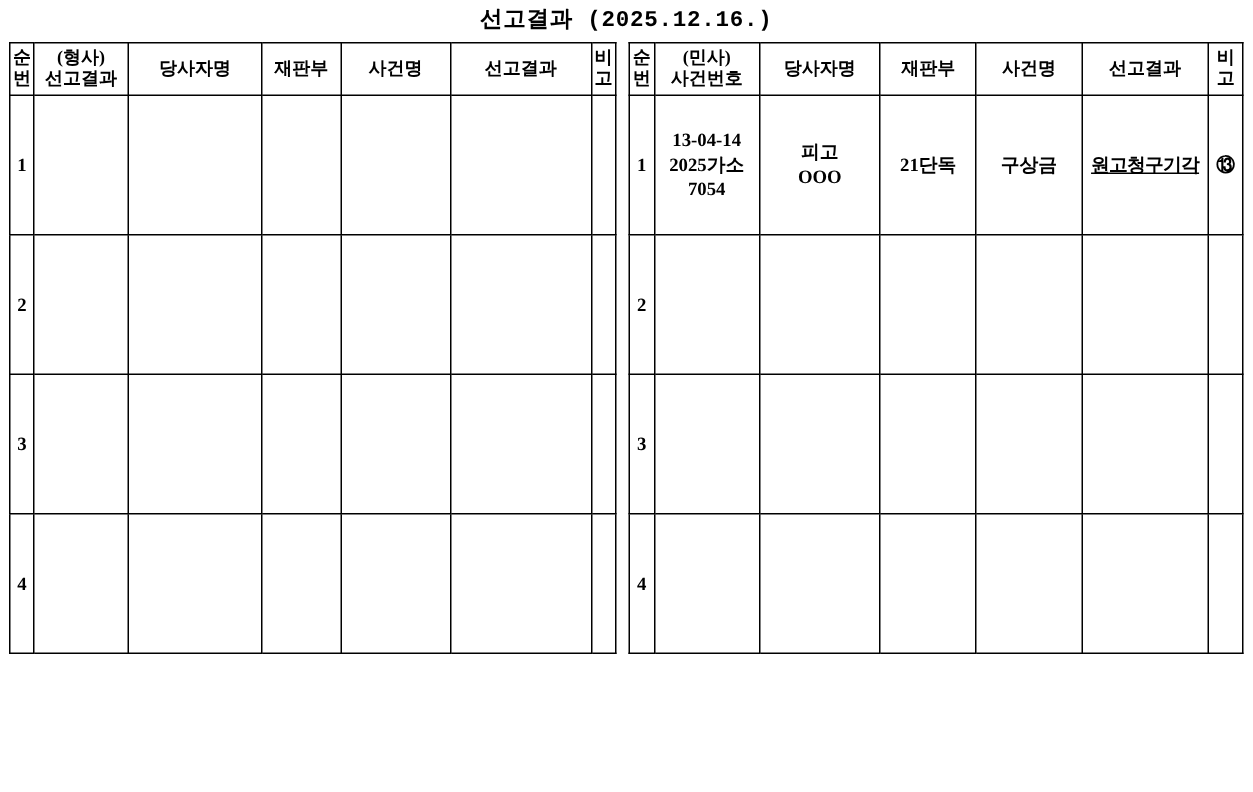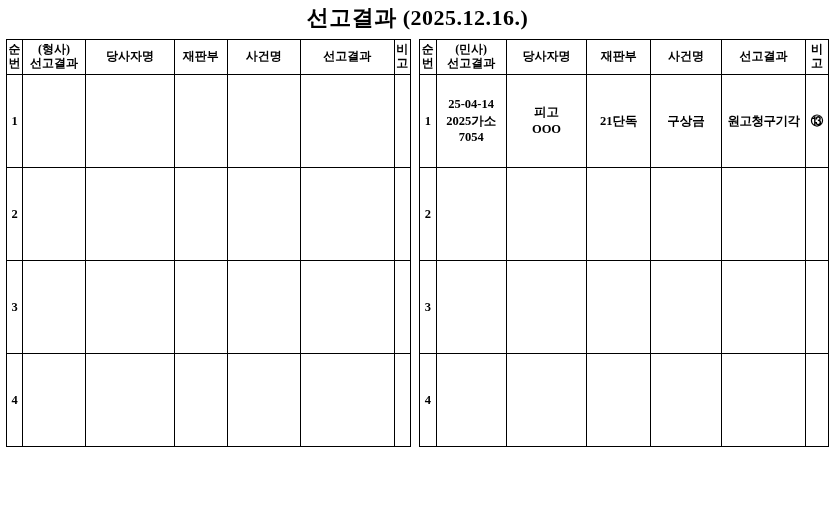--- a/index.html
+++ b/index.html
@@ -15,25 +15,25 @@
     overflow: hidden;
   }
   .page {
     position: relative;
     width: 835px;
     height: 528px;
     box-sizing: border-box;
   }
   .doc-title {
     text-align: center;
-    font-size: 22px;
+    font-size: 15px;
     font-weight: bold;
     letter-spacing: 0.5px;
     margin: 3px 0 6px 0;
-    font-family: Liberation Serif, serif;
+    font-family: Liberation Mono, monospace;
   }
   .tables-wrap {
     display: flex;
     flex-direction: row;
     align-items: flex-start;
     padding-left: 6px;
     padding-right: 6px;
     box-sizing: border-box;
     width: 835px;
   }
@@ -76,20 +76,21 @@
     line-height: 1.25;
   }
   .gap {
     width: 8px;
     flex: 0 0 8px;
     height: 1px;
   }
   .nowrap-small {
     font-size: 11.5px;
     letter-spacing: -0.5px;
+    text-decoration: underline;
   }
   .stamp {
     font-size: 13px;
   }
 </style>
 </head>
 <body>
 
 <div class="page">
 
@@ -171,33 +172,33 @@
         <col style="width:62px;">
         <col style="width:68px;">
         <col style="width:82px;">
         <col style="width:22px;">
       </colgroup>
       <thead>
         <tr>
           <th class="th-narrow multiline">순
 번</th>
           <th class="th-narrow multiline">(민사)
-선고결과</th>
+사건번호</th>
           <th>당사자명</th>
           <th>재판부</th>
           <th>사건명</th>
           <th>선고결과</th>
           <th class="th-narrow multiline">비
 고</th>
         </tr>
       </thead>
       <tbody>
         <tr>
           <td class="cell-seq">1</td>
-          <td class="multiline">25-04-14
+          <td class="multiline">13-04-14
 2025가소
 7054</td>
           <td class="multiline">피고
 OOO</td>
           <td>21단독</td>
           <td>구상금</td>
           <td class="nowrap-small">원고청구기각</td>
           <td class="stamp">⑬</td>
         </tr>
         <tr>

